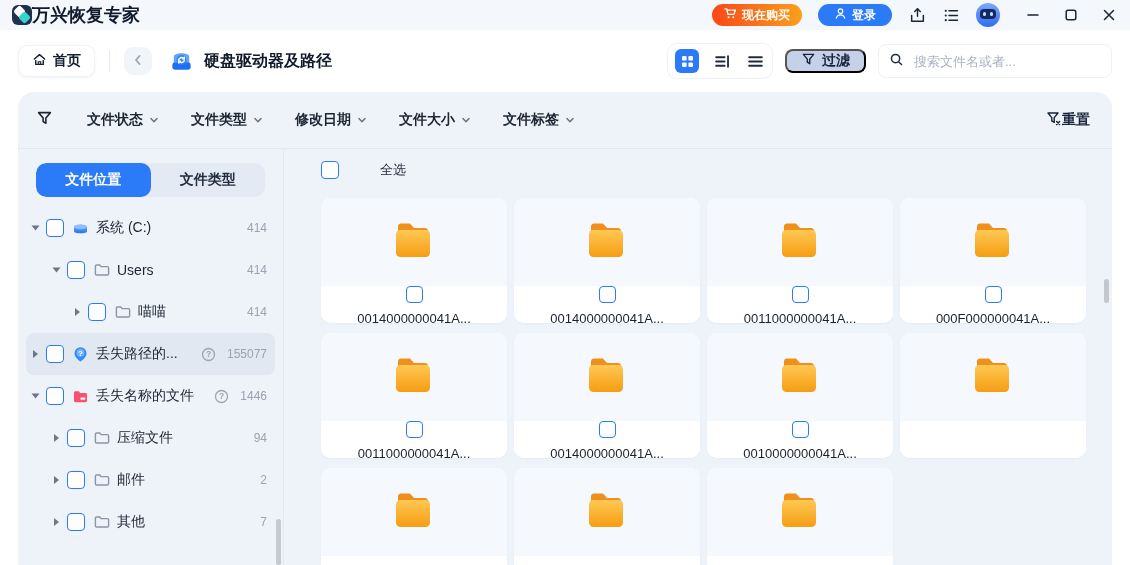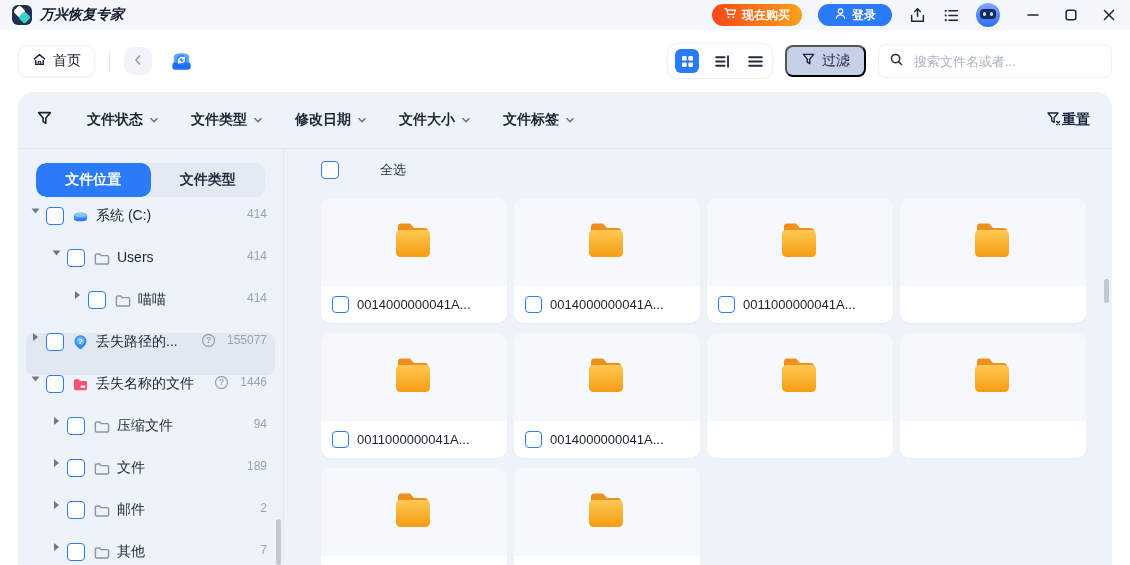--- a/index.html
+++ b/index.html
@@ -6,82 +6,82 @@
   body{
     width:1130px;height:565px;overflow:hidden;position:relative;
     background:#ffffff;font-family:"Liberation Sans",sans-serif;
     -webkit-font-smoothing:antialiased;
   }
   
   .topbar{height:30px;display:flex;align-items:center;padding:0 12px;background:#f4f7fb;}
   .logo{width:20px;height:20px;border-radius:6px;background:#20304f;position:relative;overflow:hidden;flex:none;}
   .logo .d1{position:absolute;width:9px;height:9px;background:#ffffff;transform:rotate(45deg);left:3px;top:2px;border-radius:2px;}
   .logo .d2{position:absolute;width:9px;height:9px;background:#38d3cb;transform:rotate(45deg);left:8px;top:8px;border-radius:2px;}
-  .app-title{font-size:14px;font-weight:bold;color:#101b2c;margin-left:8px;font-style:italic;}
+  .app-title{font-size:18px;font-weight:bold;color:#101b2c;margin-left:0;}
   .topbar-right{margin-left:auto;display:flex;align-items:center;gap:16px;}
   .pill-btn{height:22px;border-radius:12px;display:flex;align-items:center;gap:5px;padding:0 12px;
     color:#fff;font-size:12px;font-weight:bold;cursor:pointer;border:none;}
   .buy-btn{background:linear-gradient(90deg,#f9471a,#fba019);}
   .login-btn{background:#2b7af7;padding:0 16px;}
   .tb-ico{width:18px;height:18px;display:flex;align-items:center;justify-content:center;cursor:pointer;}
   .robot{width:24px;height:24px;border-radius:50%;background:linear-gradient(180deg,#7fa9ff,#2f6bf0);position:relative;flex:none;cursor:pointer;}
   .robot .face{position:absolute;left:4px;top:6px;width:16px;height:10px;border-radius:4px;background:#142a5e;}
   .robot .eye{position:absolute;top:3px;width:3px;height:4px;border-radius:2px;background:#bfe3ff;}
   .robot .e1{left:3px;} .robot .e2{left:10px;}
   .win-ctl{display:flex;align-items:center;gap:20px;margin-left:8px;}
   
   .header{height:62px;display:flex;align-items:center;padding:0 18px;background:#ffffff;}
   .home-btn{height:32px;border-radius:9px;background:#fff;border:1px solid #eff2f7;box-shadow:0 1px 3px rgba(30,50,90,.06);
-    display:flex;align-items:center;gap:6px;padding:0 13px;font-size:14px;font-weight:normal;color:#16202e;cursor:pointer;}
+    display:flex;align-items:center;gap:6px;padding:0 13px;font-size:14px;font-weight:bold;color:#16202e;cursor:pointer;}
   .vdiv{width:1px;height:22px;background:#e6eaf1;margin:0 14px;}
   .back-btn{width:28px;height:28px;border-radius:9px;background:#f1f4f9;display:flex;align-items:center;justify-content:center;cursor:pointer;}
   .page-ico{margin-left:16px;margin-right:9px;display:flex;}
   .page-title{font-size:16px;font-weight:bold;color:#111b2b;}
   .header-right{margin-left:auto;display:flex;align-items:center;gap:12px;}
   .view-toggle{height:34px;background:#fff;border:1px solid #eef1f6;border-radius:10px;display:flex;align-items:center;padding:0 7px;gap:13px;}
   .vt-grid{width:24px;height:24px;border-radius:6px;background:#2b7af7;display:flex;align-items:center;justify-content:center;cursor:pointer;}
   .vt-plain{width:20px;height:20px;display:flex;align-items:center;justify-content:center;cursor:pointer;}
-  .filter-btn{height:32px;border-radius:8px;background:#c4d1e7;display:flex;align-items:center;gap:6px;padding:4px 14px;
-    font-size:14px;font-weight:normal;color:#16233b;cursor:pointer;}
+  .filter-btn{height:24px;border-radius:8px;background:#c4d1e7;display:flex;align-items:center;gap:6px;padding:4px 14px;
+    font-size:14px;font-weight:bold;color:#16233b;cursor:pointer;}
   .searchbox{width:212px;height:32px;background:#fff;border:1px solid #eef1f6;border-radius:8px;display:flex;align-items:center;padding:0 10px;gap:8px;}
   .searchbox input{border:none;outline:none;flex:1;font-size:13px;color:#0c4a6e;font-family:"Liberation Sans",sans-serif;background:transparent;}
   .searchbox input::placeholder{color:#aab3c2;}
   
   .panel{position:absolute;left:18px;right:18px;top:92px;bottom:0;background:#eef3f9;border-radius:16px 16px 0 0;overflow:hidden;}
   .filter-row{height:56px;display:flex;align-items:center;padding:0 22px 0 18px;border-bottom:1px solid #e2e8f1;}
   .filter-items{display:flex;align-items:center;gap:32px;margin-left:34px;}
   .f-drop{display:flex;align-items:center;gap:6px;font-size:14px;color:#1c2633;font-weight:bold;cursor:pointer;}
   .reset-btn{margin-left:auto;display:flex;align-items:center;font-size:14px;font-weight:bold;color:#16233b;cursor:pointer;}
   .panel-body{display:flex;height:calc(100% - 57px);}
   
   .sidebar{width:265px;flex:none;border-right:1px solid #e2e8f1;padding-top:14px;position:relative;}
   .tab-group{margin:0 18px 10px;background:#e3eaf4;border-radius:10px;display:flex;height:34px;overflow:hidden;}
   .tab{flex:1;display:flex;align-items:center;justify-content:center;font-size:14px;font-weight:bold;color:#232d3d;cursor:pointer;border-radius:10px;}
   .tab.active{background:#2b7af7;color:#fff;}
-  .tree-row{height:42px;display:flex;align-items:flex-start;margin:0 8px;padding-right:8px;border-radius:8px;}
+  .tree-row{height:42px;display:flex;align-items:center;margin:0 8px;padding-right:8px;border-radius:8px;}
   .tree-row.selected{background:#e2e8f1;}
   .tw{width:11px;flex:none;display:flex;justify-content:center;}
   .car{width:0;height:0;border-top:4px solid transparent;border-bottom:4px solid transparent;border-left:5px solid #6d7786;}
   .car.open{transform:rotate(90deg);}
   .cb{width:16px;height:16px;border:1.6px solid #2b7af7;border-radius:4px;background:#fff;flex:none;cursor:pointer;}
   .tree-row .cb{margin:0 7px 0 5px;}
   .t-ico{width:19px;height:19px;flex:none;margin-right:6px;display:flex;align-items:center;justify-content:center;}
   .t-label{font-size:14px;color:#1b2533;white-space:nowrap;overflow:hidden;}
   .t-count{margin-left:auto;font-size:12px;color:#99a3b2;flex:none;padding-left:6px;}
   .t-help{flex:none;margin-left:auto;display:flex;align-items:center;}
   .t-help + .t-count{margin-left:5px;}
   .side-thumb{position:absolute;right:2px;bottom:0;width:5px;height:46px;border-radius:3px;background:#c6c9cf;}
   
   .content{flex:1;position:relative;padding:12px 0 0 37px;overflow:hidden;}
   .select-all{display:flex;align-items:center;gap:9px;margin-bottom:19px;}
   .select-all span{font-size:13px;color:#1b2533;margin-left:32px;}
   .grid{display:grid;grid-template-columns:repeat(4,186px);gap:10px 7px;}
   .card{width:186px;height:125px;border-radius:10px;overflow:hidden;background:#fff;box-shadow:0 1px 2px rgba(40,60,90,.04);cursor:pointer;}
   .card .thumb{height:88px;background:#f5f8fc;display:flex;align-items:center;justify-content:center;}
-  .card .foot{height:37px;display:flex;align-items:center;gap:8px;padding:0 11px;background:#fff;}
+  .card .foot{height:37px;display:flex;align-items:center;gap:8px;padding:0 11px;background:#fff;flex-direction:column;}
   .card .foot .cb{width:15px;height:15px;}
   .fname{font-size:13px;color:#1a2230;white-space:nowrap;overflow:hidden;}
   .main-thumb{position:absolute;right:3px;top:130px;width:5px;height:24px;border-radius:3px;background:#c4c7cd;}
 </style>
 </head>
 <body>
 
 <div class="topbar">
   <div class="logo">
       <div class="d1"></div>
@@ -172,20 +172,21 @@
     <svg width="27" height="27" viewBox="0 0 28 28">
       <path d="M6 9c0-2.2 3.6-3.5 8-3.5S22 6.8 22 9v8H6z" fill="#63a4fb"></path>
       <rect x="4.5" y="15" width="19" height="7.5" rx="2.5" fill="#1e6ff4"></rect>
       <circle cx="14" cy="12.5" r="5.2" fill="#2f83f8"></circle>
       <path d="M11 12.7a3.1 3.1 0 0 1 5.4-1.7" fill="none" stroke="#fff" stroke-width="1.5" stroke-linecap="round"></path>
       <path d="M16.9 9.5v1.8h-1.8" fill="none" stroke="#fff" stroke-width="1.5" stroke-linecap="round" stroke-linejoin="round"></path>
       <path d="M17 12.3a3.1 3.1 0 0 1-5.4 1.7" fill="none" stroke="#fff" stroke-width="1.5" stroke-linecap="round"></path>
       <path d="M11.1 15.5v-1.8h1.8" fill="none" stroke="#fff" stroke-width="1.5" stroke-linecap="round" stroke-linejoin="round"></path>
     </svg>
   </div>
+  <div class="page-title">硬盘驱动器及路径</div>
 
   <div class="header-right">
     <div class="view-toggle">
       <div class="vt-grid">
         <svg width="13" height="13" viewBox="0 0 13 13">
             <rect x="1" y="1" width="4.6" height="4.6" rx="1.2" fill="#fff"></rect>
             <rect x="7.4" y="1" width="4.6" height="4.6" rx="1.2" fill="#fff"></rect>
             <rect x="1" y="7.4" width="4.6" height="4.6" rx="1.2" fill="#fff"></rect>
             <rect x="7.4" y="7.4" width="4.6" height="4.6" rx="1.2" fill="#fff"></rect>
           </svg>
@@ -383,33 +384,20 @@
           <div class="tree-row" style="padding-left: 25px;">
             <div class="tw">
               <span class="car"></span>
             </div>
             <div class="cb"></div>
             <span class="t-ico">
               <svg width="18" height="18" viewBox="0 0 18 18">
                 <path d="M2.4 5.2c0-.7.5-1.2 1.2-1.2h3.2l1.3 1.6h6.3c.7 0 1.2.5 1.2 1.2v6c0 .7-.5 1.2-1.2 1.2H3.6c-.7 0-1.2-.5-1.2-1.2z" fill="none" stroke="#8b95a5" stroke-width="1.4" stroke-linejoin="round"></path>
               </svg>
             </span>
-            <span class="t-label">文件</span>
-            <span class="t-count">189</span>
-          </div>
-          <div class="tree-row" style="padding-left: 25px;">
-            <div class="tw">
-              <span class="car"></span>
-            </div>
-            <div class="cb"></div>
-            <span class="t-ico">
-              <svg width="18" height="18" viewBox="0 0 18 18">
-                <path d="M2.4 5.2c0-.7.5-1.2 1.2-1.2h3.2l1.3 1.6h6.3c.7 0 1.2.5 1.2 1.2v6c0 .7-.5 1.2-1.2 1.2H3.6c-.7 0-1.2-.5-1.2-1.2z" fill="none" stroke="#8b95a5" stroke-width="1.4" stroke-linejoin="round"></path>
-              </svg>
-            </span>
             <span class="t-label">邮件</span>
             <span class="t-count">2</span>
           </div>
           <div class="tree-row" style="padding-left: 25px;">
             <div class="tw">
               <span class="car"></span>
             </div>
             <div class="cb"></div>
             <span class="t-ico">
               <svg width="18" height="18" viewBox="0 0 18 18">
@@ -489,20 +477,24 @@
                   <defs>
                     <linearGradient id="fg" x1="0" y1="0" x2="0" y2="1">
                       <stop offset="0" stop-color="#ffc853"></stop>
                       <stop offset="1" stop-color="#f59d13"></stop>
                     </linearGradient>
                   </defs>
                   <path d="M8 6.5c0-1.7 1.3-3 3-3h9l4 4.5h11c1.7 0 3 1.3 3 3v4H8z" fill="#ef8f1c"></path>
                   <rect x="6" y="10" width="34" height="27" rx="4.5" fill="url(#fg)"></rect>
                 </svg></span>
             </div>
+            <div class="foot">
+              <div class="cb"></div>
+              <span class="fname">000F000000041A...</span>
+            </div>
           </div>
           <div class="card">
             <div class="thumb">
               <span><svg width="48" height="41" viewBox="0 0 48 41">
                   <defs>
                     <linearGradient id="fg" x1="0" y1="0" x2="0" y2="1">
                       <stop offset="0" stop-color="#ffc853"></stop>
                       <stop offset="1" stop-color="#f59d13"></stop>
                     </linearGradient>
                   </defs>
@@ -540,20 +532,38 @@
                     <linearGradient id="fg" x1="0" y1="0" x2="0" y2="1">
                       <stop offset="0" stop-color="#ffc853"></stop>
                       <stop offset="1" stop-color="#f59d13"></stop>
                     </linearGradient>
                   </defs>
                   <path d="M8 6.5c0-1.7 1.3-3 3-3h9l4 4.5h11c1.7 0 3 1.3 3 3v4H8z" fill="#ef8f1c"></path>
                   <rect x="6" y="10" width="34" height="27" rx="4.5" fill="url(#fg)"></rect>
                 </svg></span>
             </div>
             <div class="foot">
+              <div class="cb"></div>
+              <span class="fname">0010000000041A...</span>
+            </div>
+          </div>
+          <div class="card">
+            <div class="thumb">
+              <span><svg width="48" height="41" viewBox="0 0 48 41">
+                  <defs>
+                    <linearGradient id="fg" x1="0" y1="0" x2="0" y2="1">
+                      <stop offset="0" stop-color="#ffc853"></stop>
+                      <stop offset="1" stop-color="#f59d13"></stop>
+                    </linearGradient>
+                  </defs>
+                  <path d="M8 6.5c0-1.7 1.3-3 3-3h9l4 4.5h11c1.7 0 3 1.3 3 3v4H8z" fill="#ef8f1c"></path>
+                  <rect x="6" y="10" width="34" height="27" rx="4.5" fill="url(#fg)"></rect>
+                </svg></span>
+            </div>
+            <div class="foot">
               <span class="fname"></span>
             </div>
           </div>
           <div class="card">
             <div class="thumb">
               <span><svg width="48" height="41" viewBox="0 0 48 41">
                   <defs>
                     <linearGradient id="fg" x1="0" y1="0" x2="0" y2="1">
                       <stop offset="0" stop-color="#ffc853"></stop>
                       <stop offset="1" stop-color="#f59d13"></stop>

